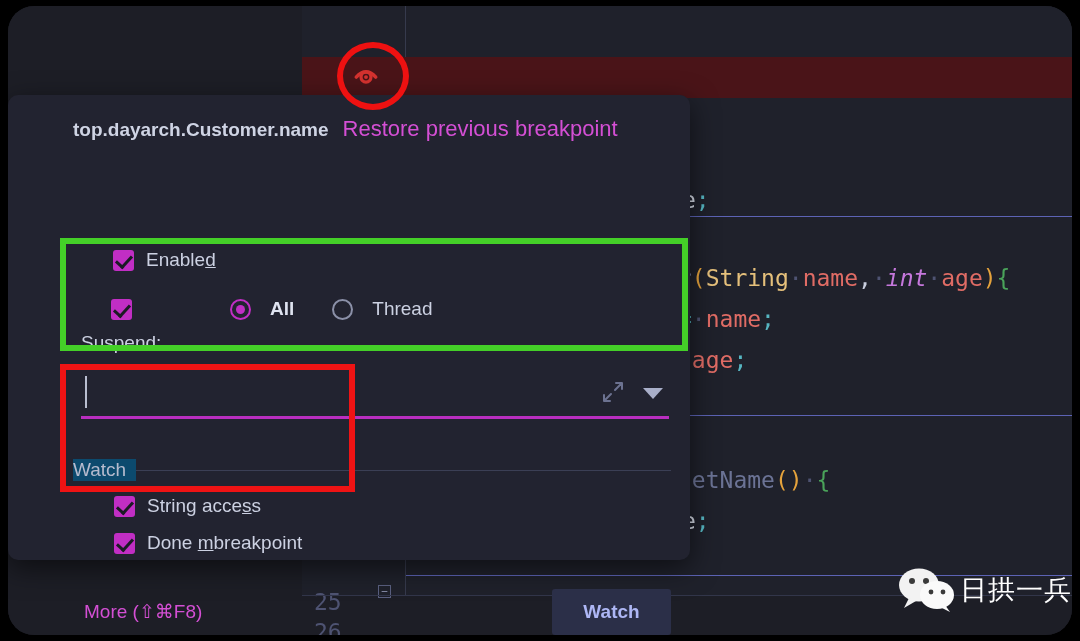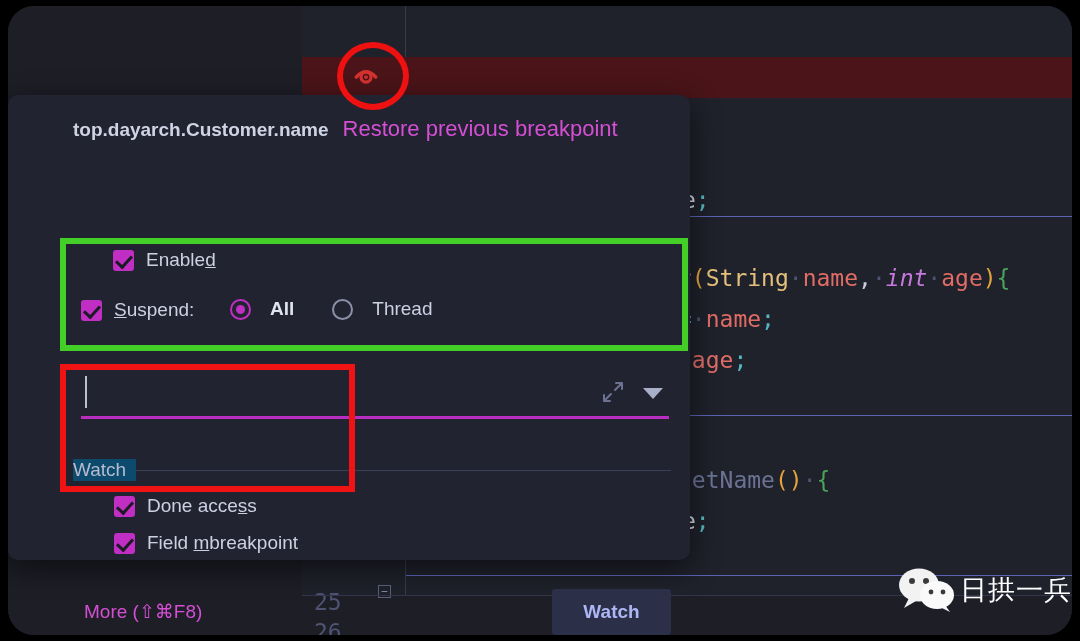--- a/index.html
+++ b/index.html
@@ -479,21 +479,21 @@
       <div class="popup-title-row">
         <span class="popup-title">top.dayarch.Customer.name</span>
         <span class="restore-link">Restore previous breakpoint</span>
       </div>
 
       <div class="cbrow" style="left:84px; top:154px;margin-left:21px;">
         <div class="checkbox"></div>
         <span class="cb-label"><span>Enable</span><span class="mn">d</span></span>
       </div>
 
-      <div class="cbrow" style="left:73px; top:204px;">
+      <div class="cbrow" style="left:73px; top:204px;flex-direction:column;">
         <div class="checkbox"></div>
         <span class="cb-label"><span class="mn">S</span><span>uspend:</span></span>
       </div>
 
       <div class="radio-group">
         <div class="radio-item">
           <div class="radio sel"></div>
           <span class="radio-label bold">All</span>
         </div>
         <div class="radio-item">
@@ -513,26 +513,26 @@
           <div class="dropdown-tri"></div>
         </div>
       </div>
 
       <div class="watch-group">
         <div class="watch-rule"></div>
         <div class="watch-title">Watch</div>
 
         <div class="cbrow" style="left:41px; top:36px;">
           <div class="checkbox"></div>
-          <span class="cb-label"><span>Done acce</span><span class="mn">s</span><span>s</span></span>
+          <span class="cb-label"><span>String acce</span><span class="mn">s</span><span>s</span></span>
         </div>
 
         <div class="cbrow" style="left:41px; top:73px;">
           <div class="checkbox"></div>
-          <span class="cb-label"><span>Field </span><span class="mn">m</span><span>breakpoint</span></span>
+          <span class="cb-label"><span>Done </span><span class="mn">m</span><span>breakpoint</span></span>
         </div>
       </div>
 
       <div class="more-link">More (⇧⌘F8)</div>
       <button class="done-btn">Watch</button>
     </div>
 
     <div class="red-ellipse"></div>
     <div class="green-box"></div>
     <div class="red-box"></div>

